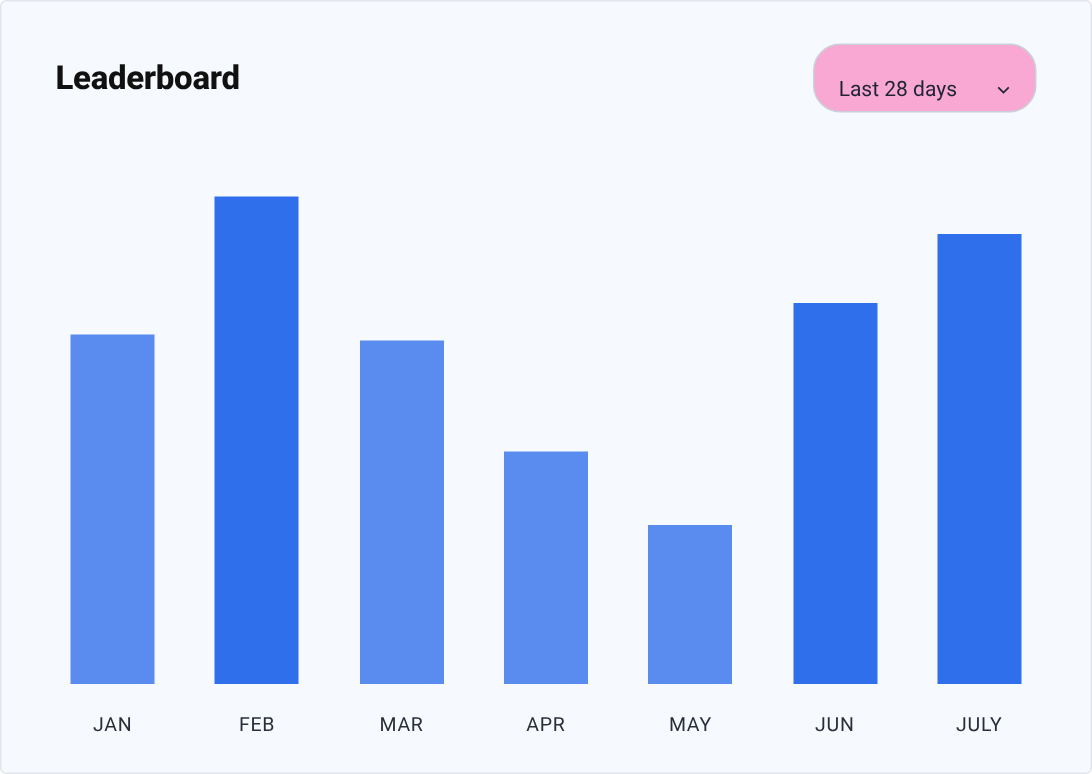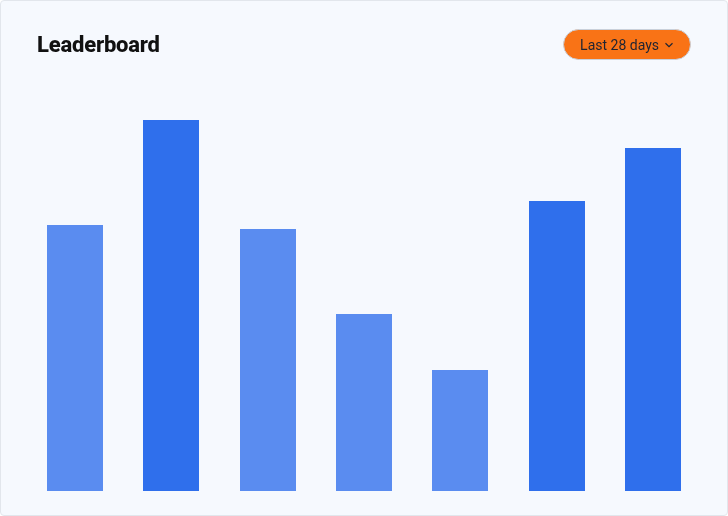--- a/index.html
+++ b/index.html
@@ -30,25 +30,25 @@
   }
   .title {
     font-size: 22px;
     font-weight: 800;
     color: #111111;
     letter-spacing: -0.2px;
   }
   .range-select {
     display: inline-flex;
     align-items: center;
-    gap: 3px;
-    padding: 7px 14px 6px 16px;
+    gap: 24px;
+    padding: 22px 14px 6px 16px;
     border: 1px solid #C9D0DA;
     border-radius: 18px;
-    background: #f97316;
+    background: #f9a8d4;
     font-size: 14px;
     color: #1E2433;
     cursor: pointer;
     user-select: none;
   }
   .range-select svg {
     width: 14px;
     height: 14px;
     stroke: #1E2433;
     stroke-width: 2;
@@ -120,13 +120,22 @@
       <div class="bar-col">
         <div class="bar" style="height: 30%; background: rgb(90, 140, 240);"></div>
       </div>
       <div class="bar-col">
         <div class="bar" style="height: 72%; background: rgb(47, 111, 236);"></div>
       </div>
       <div class="bar-col">
         <div class="bar" style="height: 85%; background: rgb(47, 111, 236);"></div>
       </div>
     </div>
+  <div class="axis" id="axis">
+      <div class="tick">JAN</div>
+      <div class="tick">FEB</div>
+      <div class="tick">MAR</div>
+      <div class="tick">APR</div>
+      <div class="tick">MAY</div>
+      <div class="tick">JUN</div>
+      <div class="tick">JULY</div>
+    </div>
 </div>
 
 </body></html>

